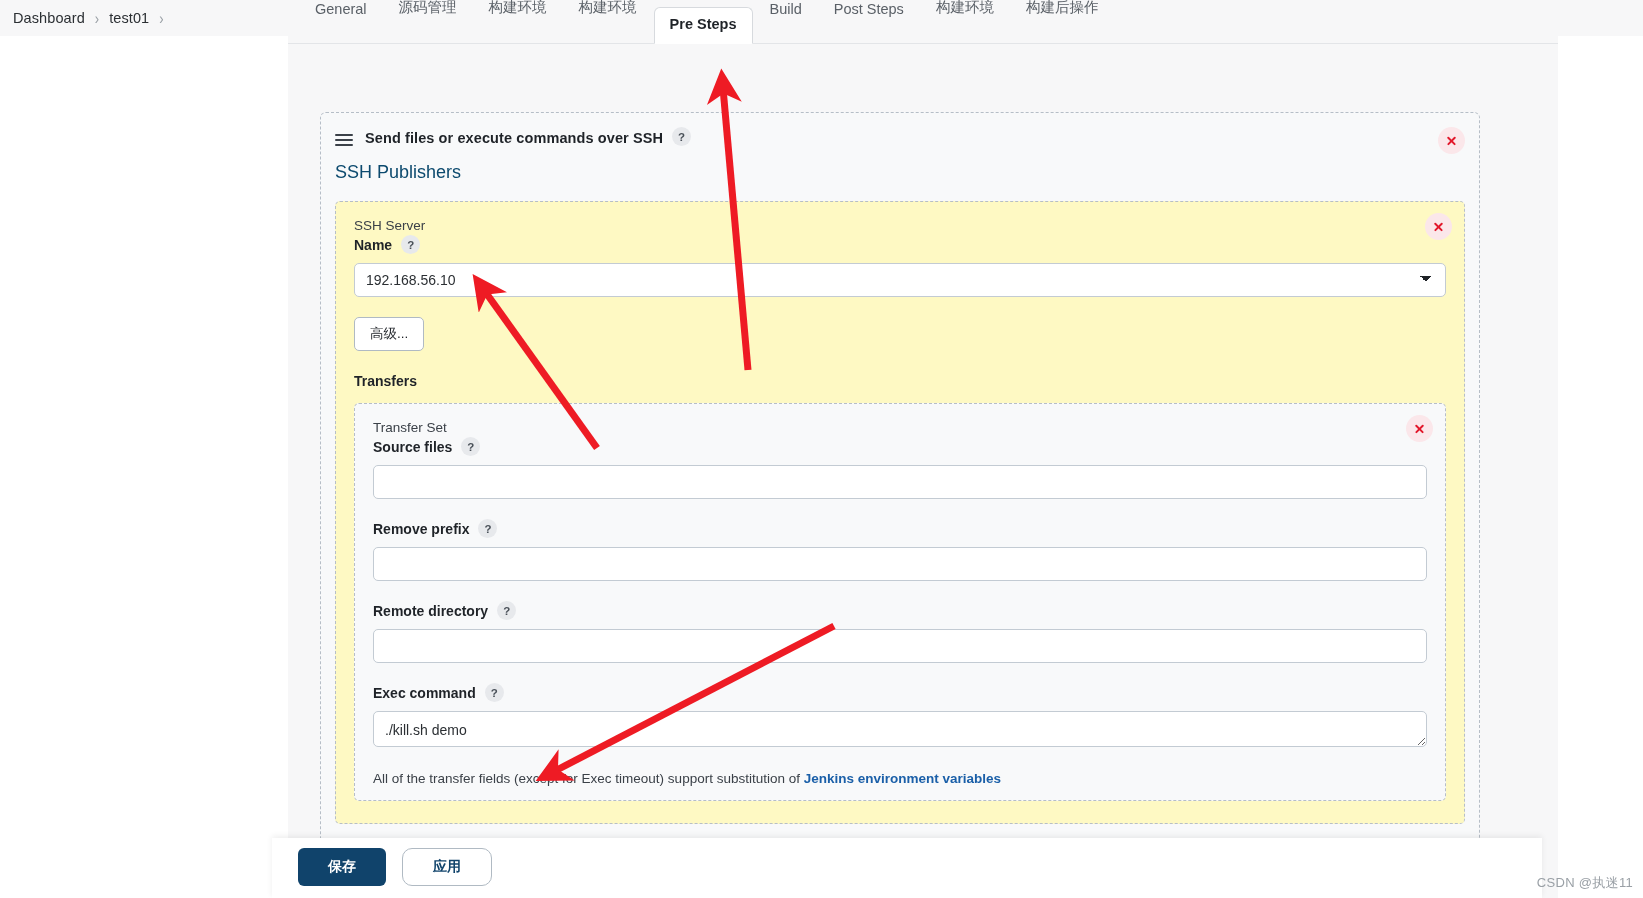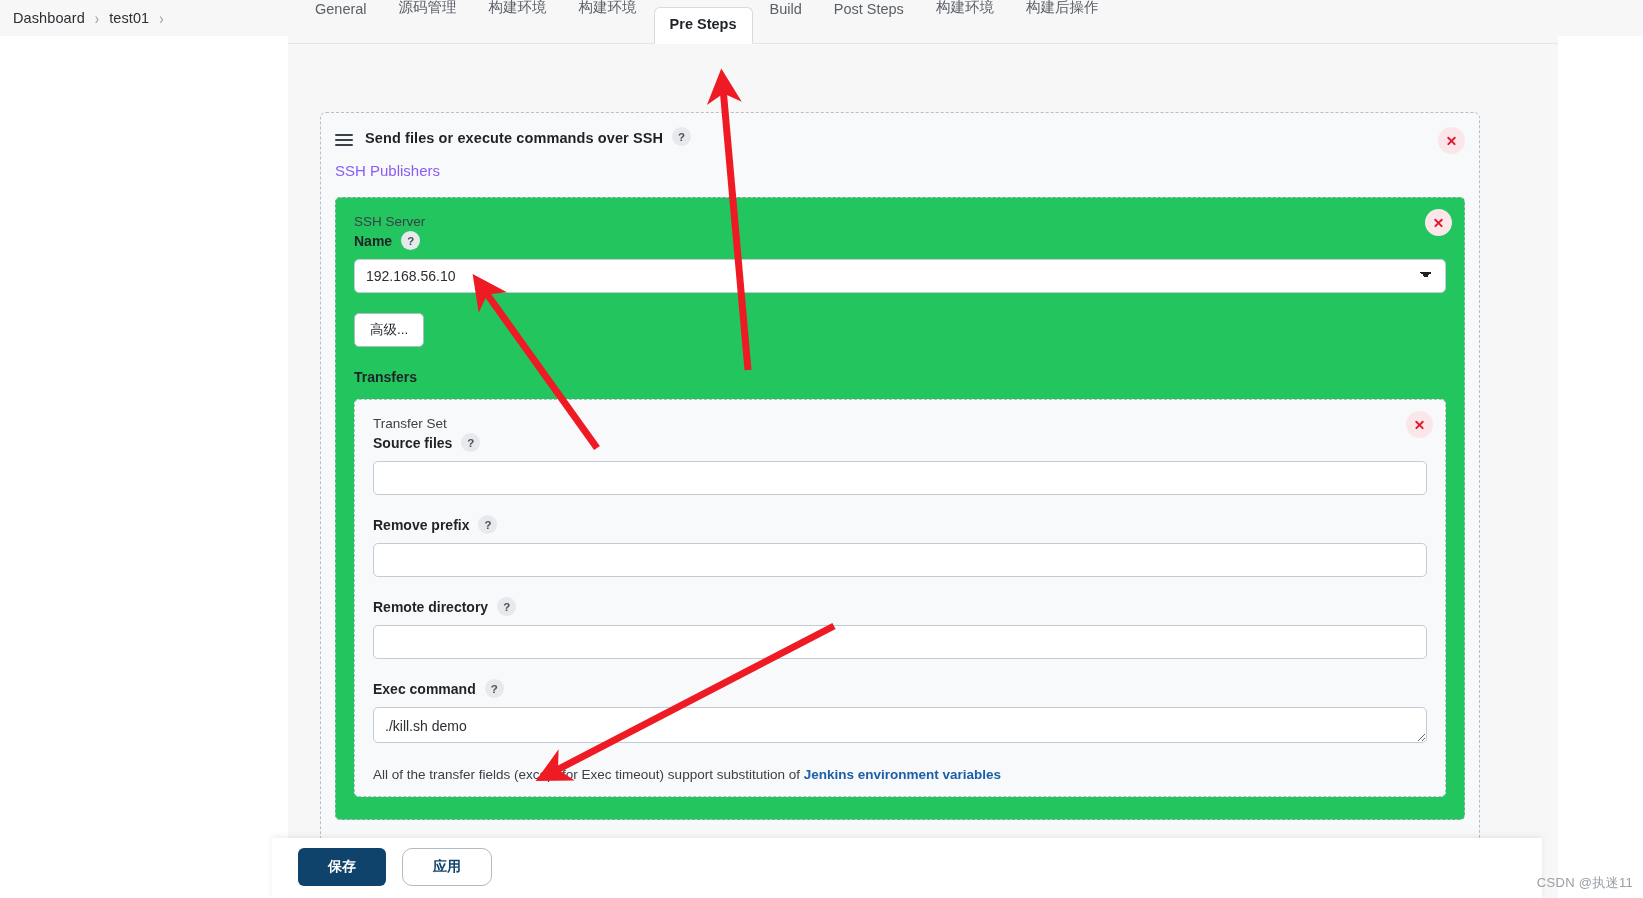--- a/index.html
+++ b/index.html
@@ -141,33 +141,33 @@
     border-radius: 50%;
     background: #e7e9ec;
     color: #4a5159;
     font-size: 11.5px;
     font-weight: 700;
     margin-left: 9px;
     cursor: pointer;
     vertical-align: middle;
   }
   .section-label {
-    font-size: 15px;
-    color: #8b5cf6;
+    font-size: 18px;
+    color: #0c4a6e;
     padding: 16px 0 0 14px;
   }
 
   
   .ssh-server-block {
     position: relative;
     margin: 18px 14px 0 14px;
     border: 1px dashed #b6bec7;
     border-radius: 5px;
     padding: 16px 18px 22px 18px;
-    background: #22c55e;
+    background: #fef9c3;
   }
   .field-group-label {
     font-size: 13.5px;
     color: #3b4148;
     margin-bottom: 2px;
   }
   .field-label {
     font-size: 14px;
     font-weight: 700;
     color: #1f2328;

